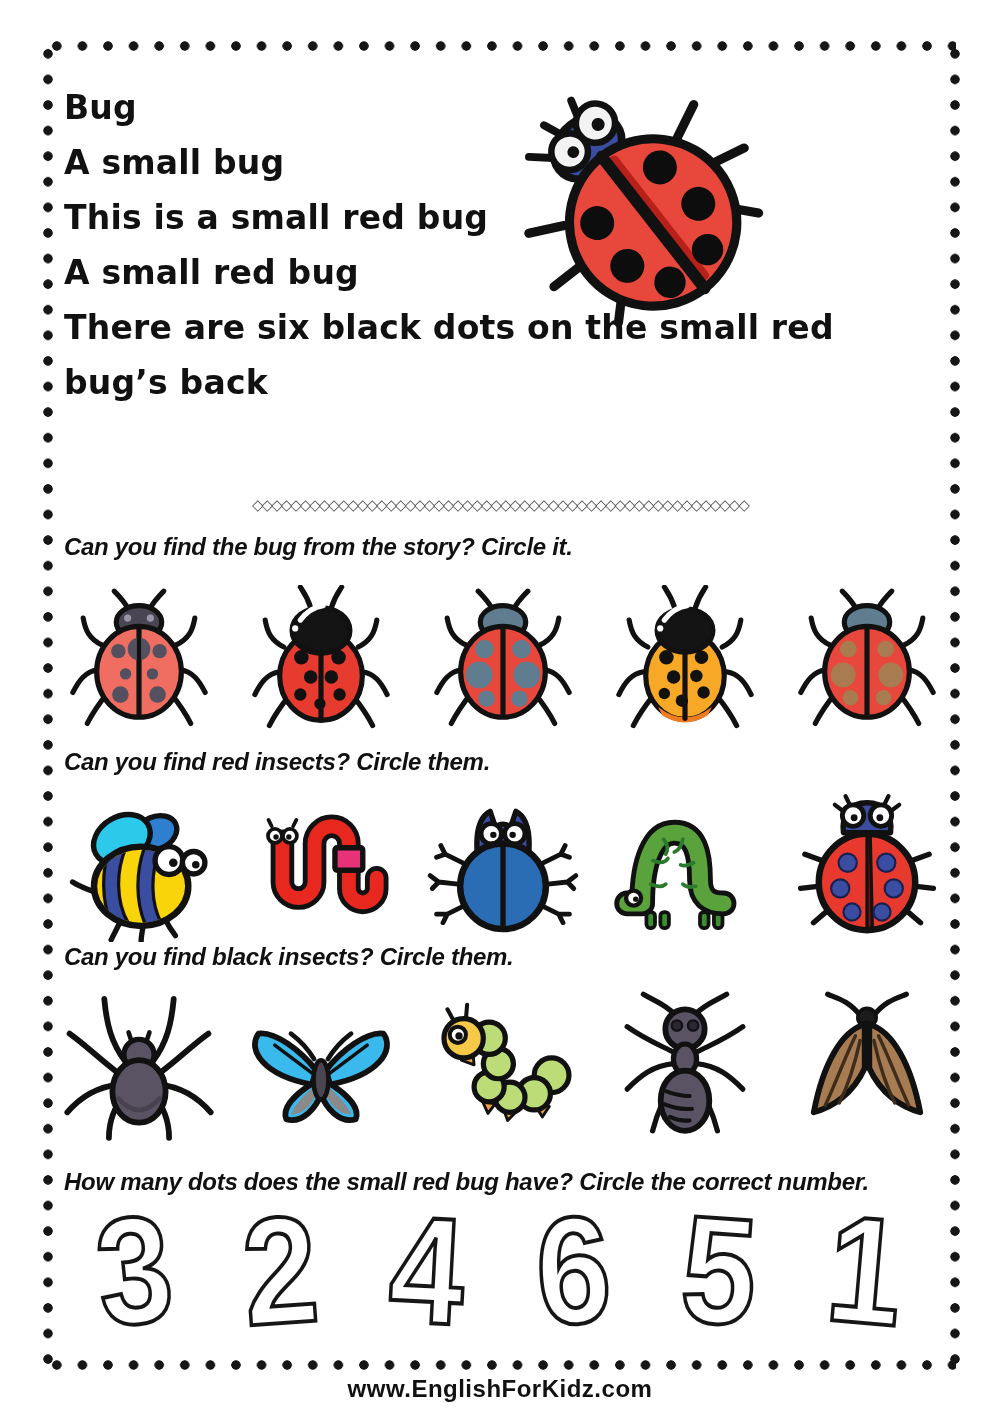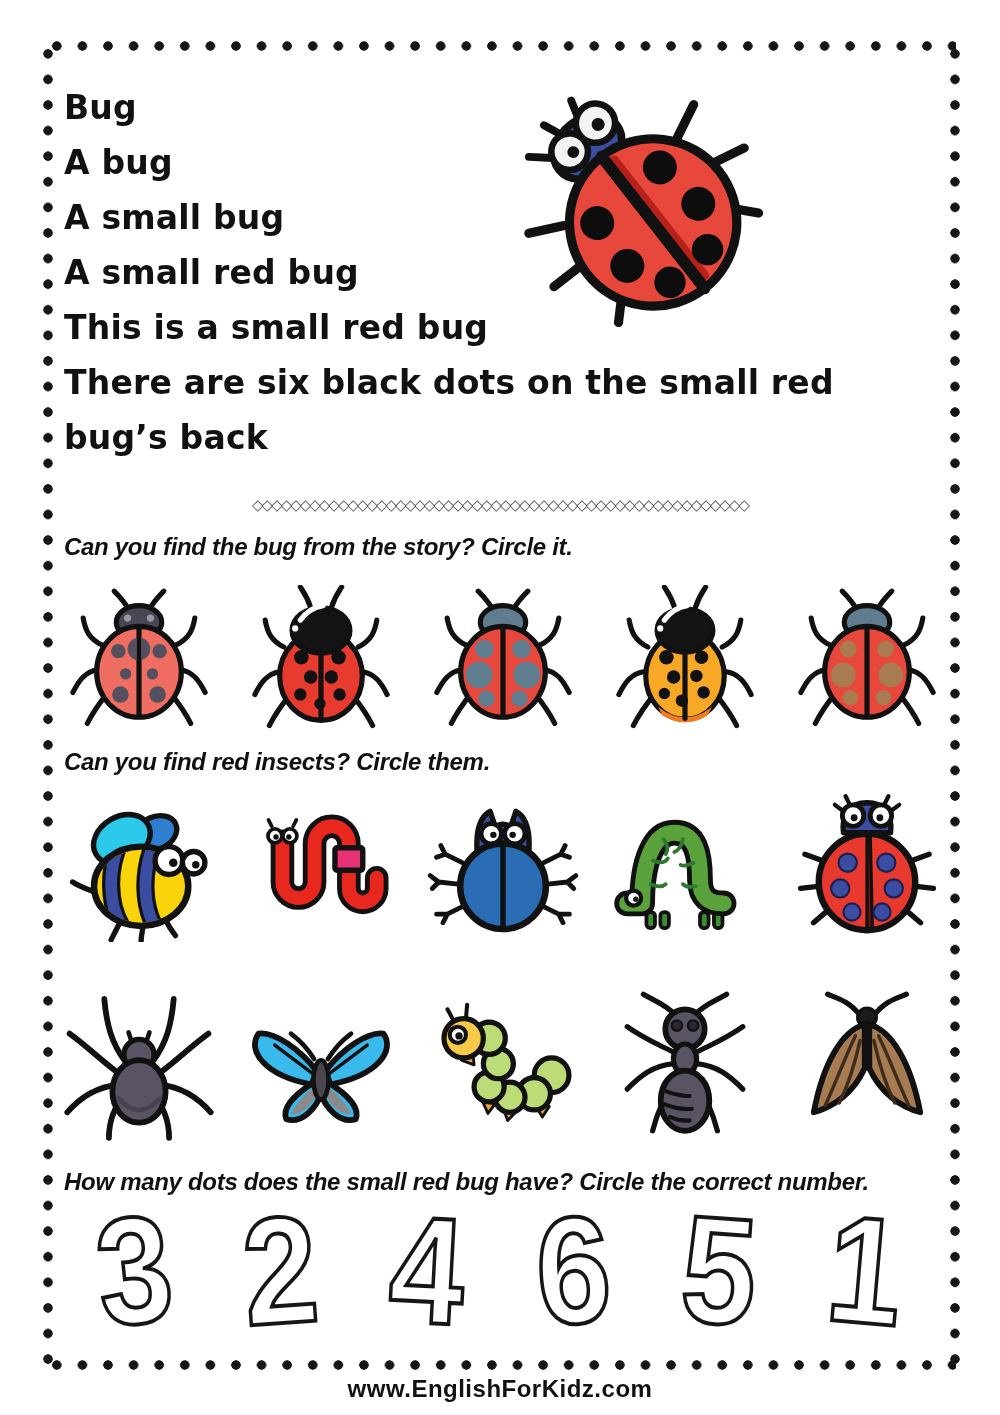--- a/index.html
+++ b/index.html
@@ -57,24 +57,23 @@
 
 <div id="page">
 
   <div id="bd-top" class="dots-h"></div>
   <div id="bd-bottom" class="dots-h"></div>
   <div id="bd-left" class="dots-v"></div>
   <div id="bd-right" class="dots-v"></div>
 
   <div id="story">
     <div>Bug</div>
-    <div>A bug</div>
     <div>A small bug</div>
+    <div>This is a small red bug</div>
     <div>A small red bug</div>
-    <div>This is a small red bug</div>
     <div>There are six black dots on the small red bug’s back</div>
   </div>
 
   <div id="hero">
     <svg viewBox="0 0 200 205">
       <g transform="rotate(-38 100 105)" stroke-linecap="round" stroke-linejoin="round">
         <path d="M86,16 L80,2 M104,14 L108,0 M70,26 L56,14" stroke="#111" stroke-width="6" fill="none"></path>
         <path d="M45,72 L20,60 M38,104 L10,104 M50,138 L32,156 M155,72 L180,60 M162,104 L190,110 M150,136 L168,156" stroke="#111" stroke-width="7" fill="none"></path>
         <ellipse cx="96" cy="36" rx="28" ry="22" fill="#3b4da0" stroke="#111" stroke-width="6"></ellipse>
         <circle cx="83" cy="30" r="14" fill="#f3f3f3" stroke="#111" stroke-width="5"></circle>
@@ -294,20 +293,21 @@
         <circle cx="88" cy="66" r="8.5" fill="#3b4da0" stroke="#18204f" stroke-width="2"></circle>
         <circle cx="45" cy="90" r="8.5" fill="#3b4da0" stroke="#18204f" stroke-width="2"></circle>
         <circle cx="95" cy="90" r="8.5" fill="#3b4da0" stroke="#18204f" stroke-width="2"></circle>
         <circle cx="56" cy="112" r="8" fill="#3b4da0" stroke="#18204f" stroke-width="2"></circle>
         <circle cx="84" cy="112" r="8" fill="#3b4da0" stroke="#18204f" stroke-width="2"></circle>
       </g>
         </svg>
     </div>
   </div>
 
+  <div id="prompt3" class="prompt">Can you find black insects? Circle them.</div>
 
   <div id="row3" class="bugrow">
 
     <div class="cell" aria-label="black spider">
       <svg viewBox="0 0 140 140">
           <g stroke-linecap="round" stroke-linejoin="round">
         <path d="M58,66 C46,50 42,34 40,12 M52,76 C36,64 24,52 10,42 M52,86 C34,88 20,96 8,110 M58,94 C48,106 44,118 44,132 M82,66 C94,50 98,34 100,12 M88,76 C104,64 116,52 130,42 M88,86 C106,88 120,96 132,110 M82,94 C92,106 96,118 96,132" fill="none" stroke="#111" stroke-width="5"></path>
         <path d="M64,50 l-3,-9 M76,50 l3,-9" stroke="#111" stroke-width="4" fill="none"></path>
         <circle cx="70" cy="60" r="13" fill="#595363" stroke="#111" stroke-width="4.5"></circle>
         <ellipse cx="70" cy="92" rx="23" ry="27" fill="#595363" stroke="#111" stroke-width="5"></ellipse>

